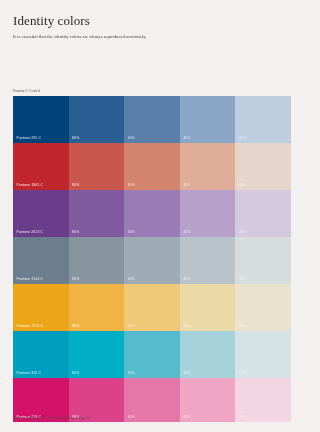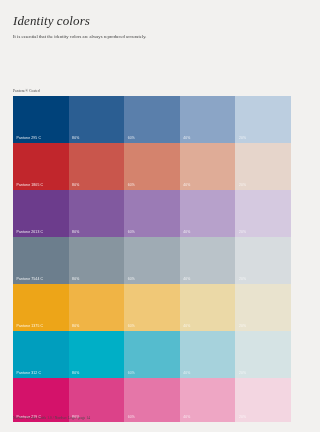--- a/index.html
+++ b/index.html
@@ -29,21 +29,20 @@
     right: 13px;
   }
   .page-title {
     font-family: "Liberation Serif", serif;
     font-size: 13px;
     font-weight: 400;
     color: #2b2b2b;
     margin: 0;
     letter-spacing: 0.1px;
     line-height: 1.1;
-    font-style: italic;
   }
   .page-subtitle {
     font-family: "Liberation Serif", serif;
     font-size: 4.6px;
     color: #3a3a3a;
     margin: 6px 0 0 0;
     letter-spacing: 0.05px;
     line-height: 1.2;
   }
 

